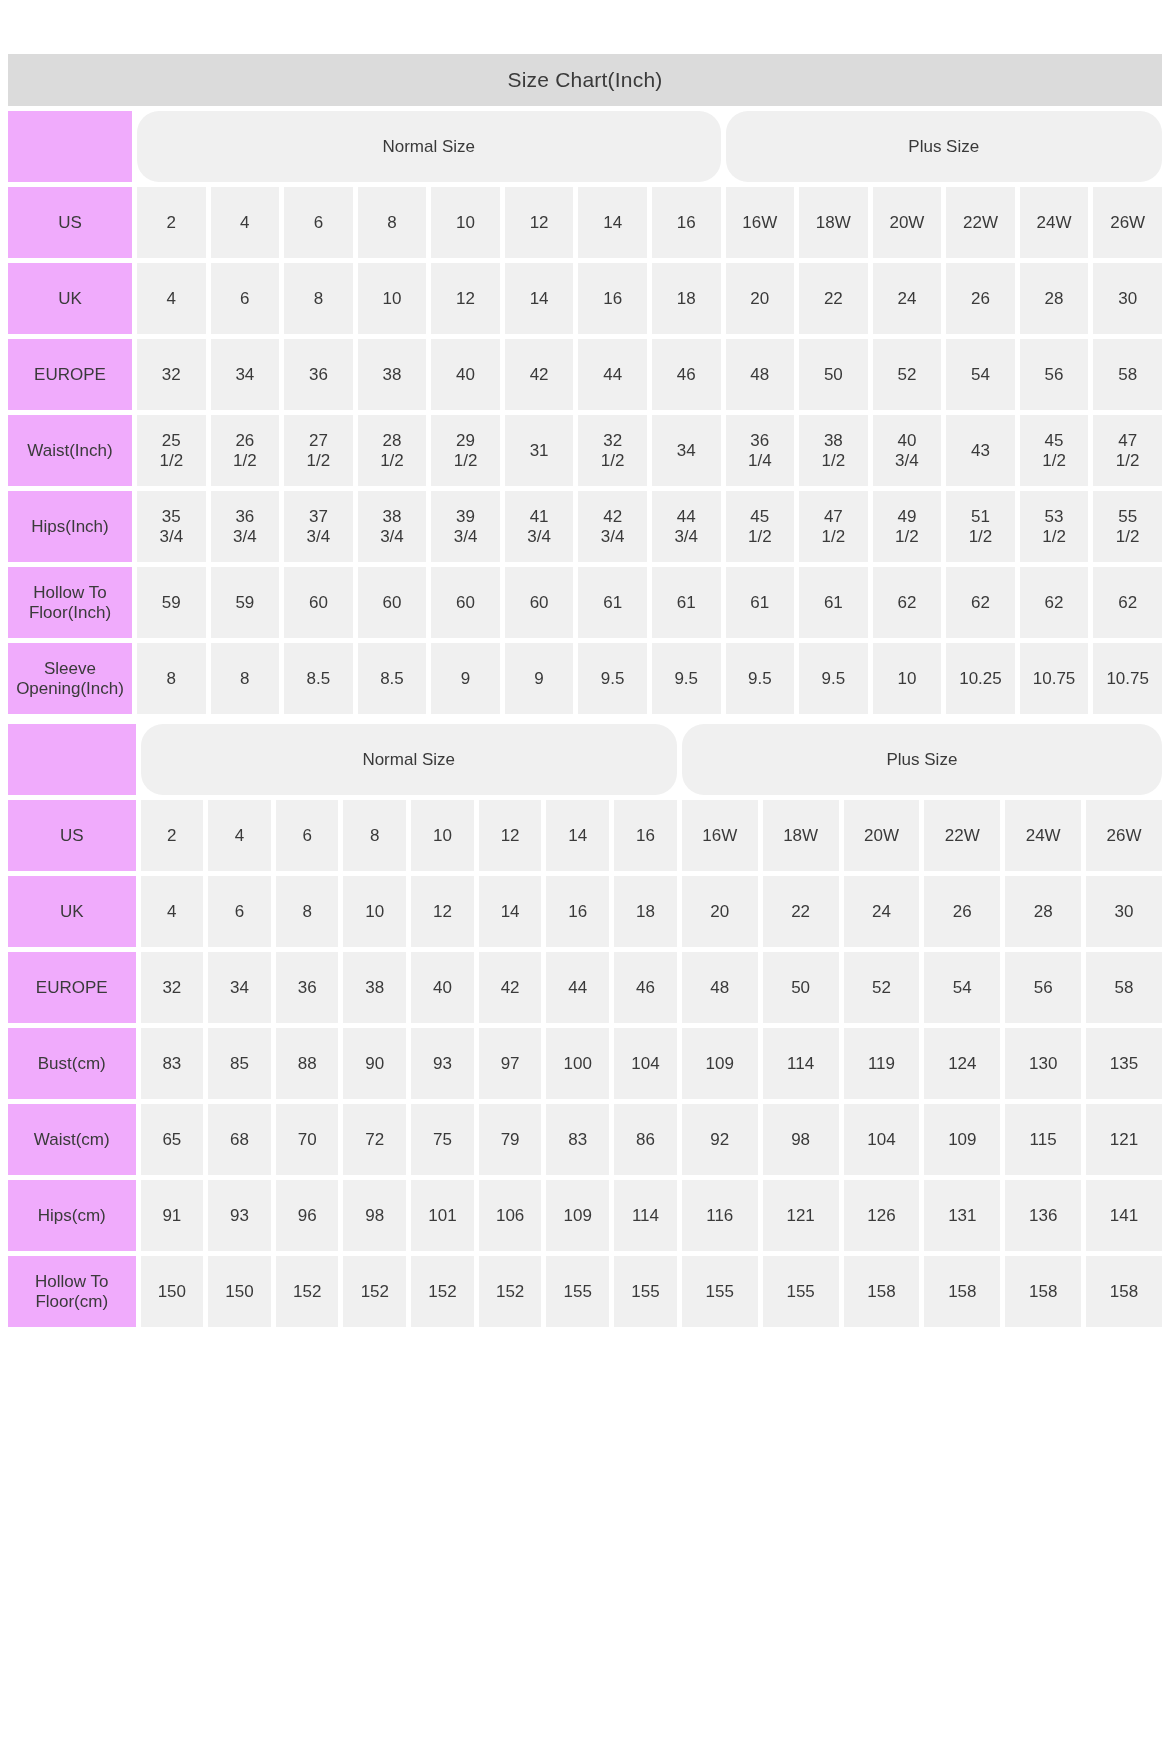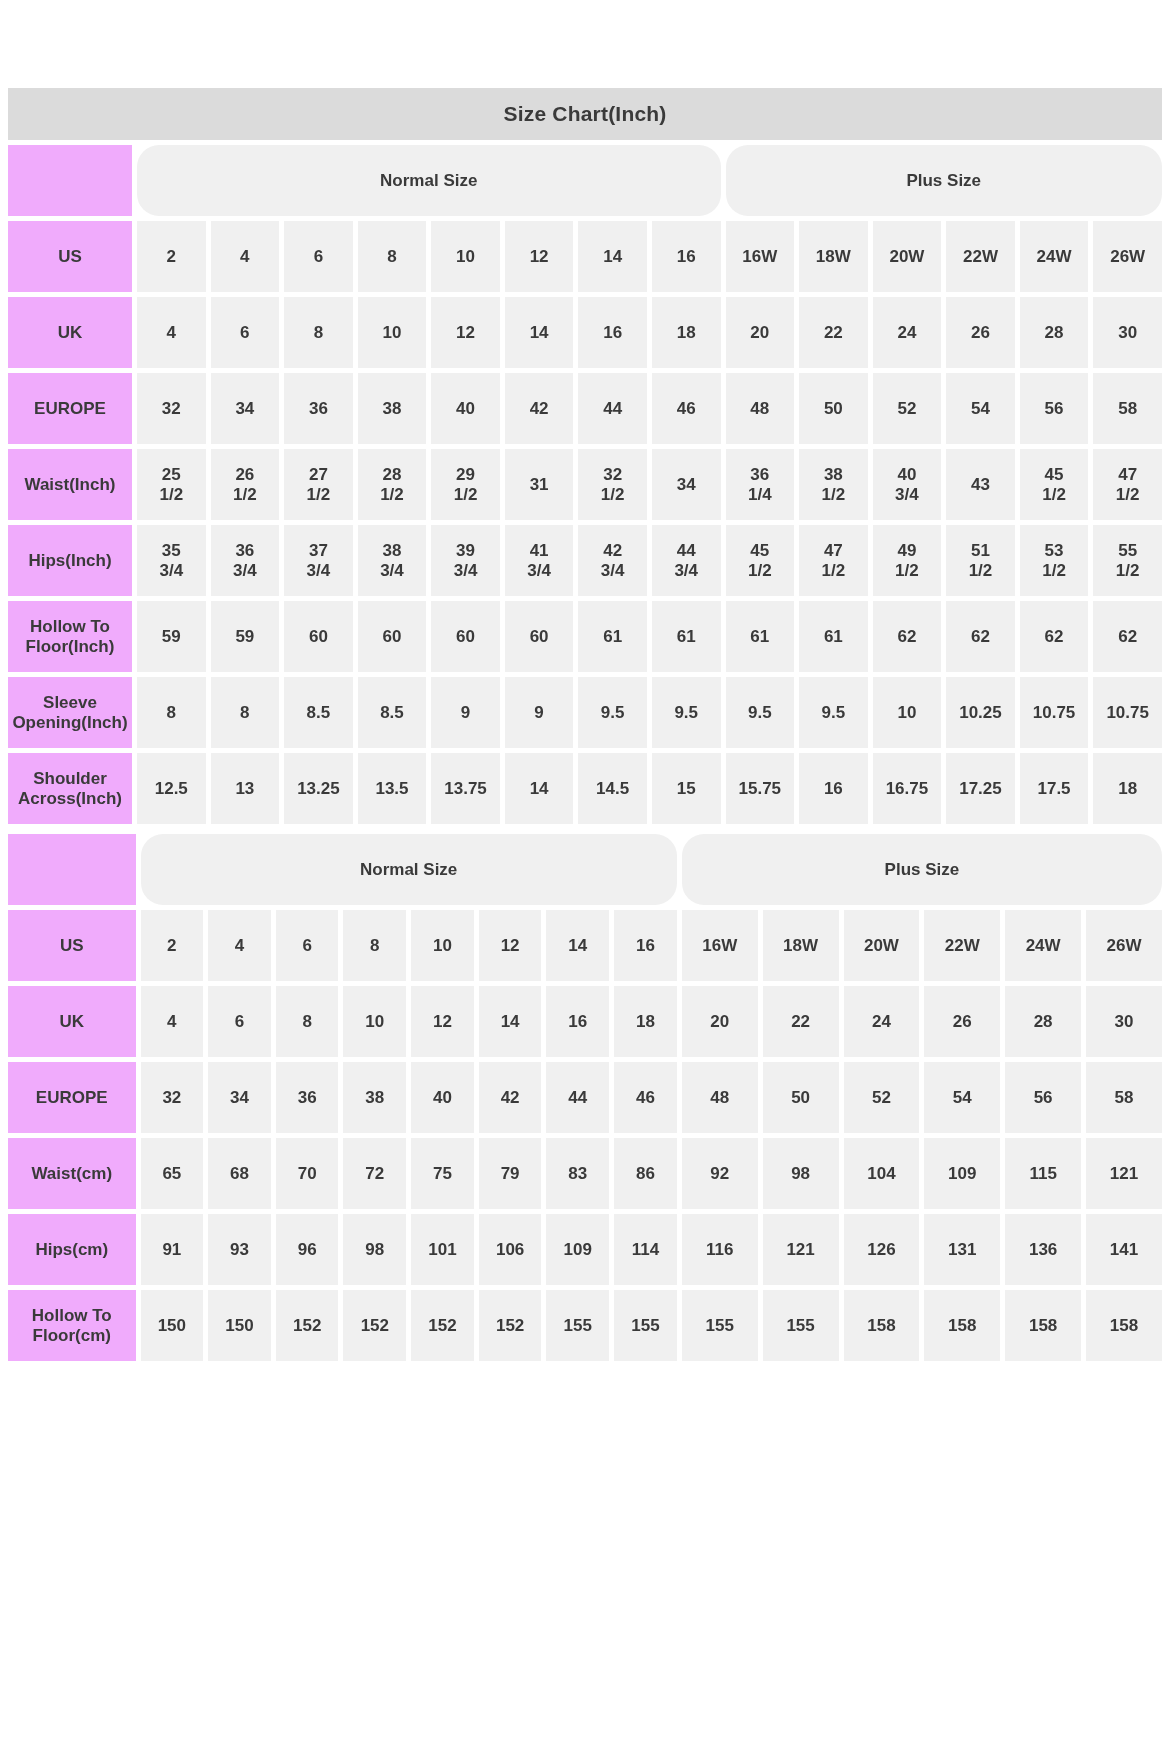--- a/index.html
+++ b/index.html
@@ -1,17 +1,17 @@
 <!DOCTYPE html>
 <html><head>
 <meta charset="utf-8">
 <style>
   html,body{margin:0;padding:0;background:#ffffff;}
   body{font-family:"Liberation Sans",sans-serif;color:#3a3a3a;}
-  .page{width:1168px;height:1752px;box-sizing:border-box;padding:88px 6px 40px 8px;background:#ffffff;font-weight:bold;}
+  .page{width:1168px;height:1752px;box-sizing:border-box;padding:54px 6px 40px 8px;background:#ffffff;}
   .title-bar{
     background:#dbdbdb;
     height:52px;
     line-height:52px;
     text-align:center;
     font-size:21px;
     letter-spacing:0.2px;
   }
   table.size-table{
     border-collapse:separate;
@@ -206,37 +206,20 @@
             <td>9</td>
             <td>9.5</td>
             <td>9.5</td>
             <td>9.5</td>
             <td>9.5</td>
             <td>10</td>
             <td>10.25</td>
             <td>10.75</td>
             <td>10.75</td>
           </tr>
-          <tr>
-            <td class="label-cell">Shoulder Across(Inch)</td>
-            <td>12.5</td>
-            <td>13</td>
-            <td>13.25</td>
-            <td>13.5</td>
-            <td>13.75</td>
-            <td>14</td>
-            <td>14.5</td>
-            <td>15</td>
-            <td>15.75</td>
-            <td>16</td>
-            <td>16.75</td>
-            <td>17.25</td>
-            <td>17.5</td>
-            <td>18</td>
-          </tr>
         </tbody>
       </table>
   </section>
 
   <section>
     <table class="size-table cm">
         <colgroup>
           <col class="col-label">
           <col class="col-normal">
           <col class="col-normal">
@@ -304,20 +287,37 @@
             <td>44</td>
             <td>46</td>
             <td>48</td>
             <td>50</td>
             <td>52</td>
             <td>54</td>
             <td>56</td>
             <td>58</td>
           </tr>
           <tr>
+            <td class="label-cell">Bust(cm)</td>
+            <td>83</td>
+            <td>85</td>
+            <td>88</td>
+            <td>90</td>
+            <td>93</td>
+            <td>97</td>
+            <td>100</td>
+            <td>104</td>
+            <td>109</td>
+            <td>114</td>
+            <td>119</td>
+            <td>124</td>
+            <td>130</td>
+            <td>135</td>
+          </tr>
+          <tr>
             <td class="label-cell">Waist(cm)</td>
             <td>65</td>
             <td>68</td>
             <td>70</td>
             <td>72</td>
             <td>75</td>
             <td>79</td>
             <td>83</td>
             <td>86</td>
             <td>92</td>

